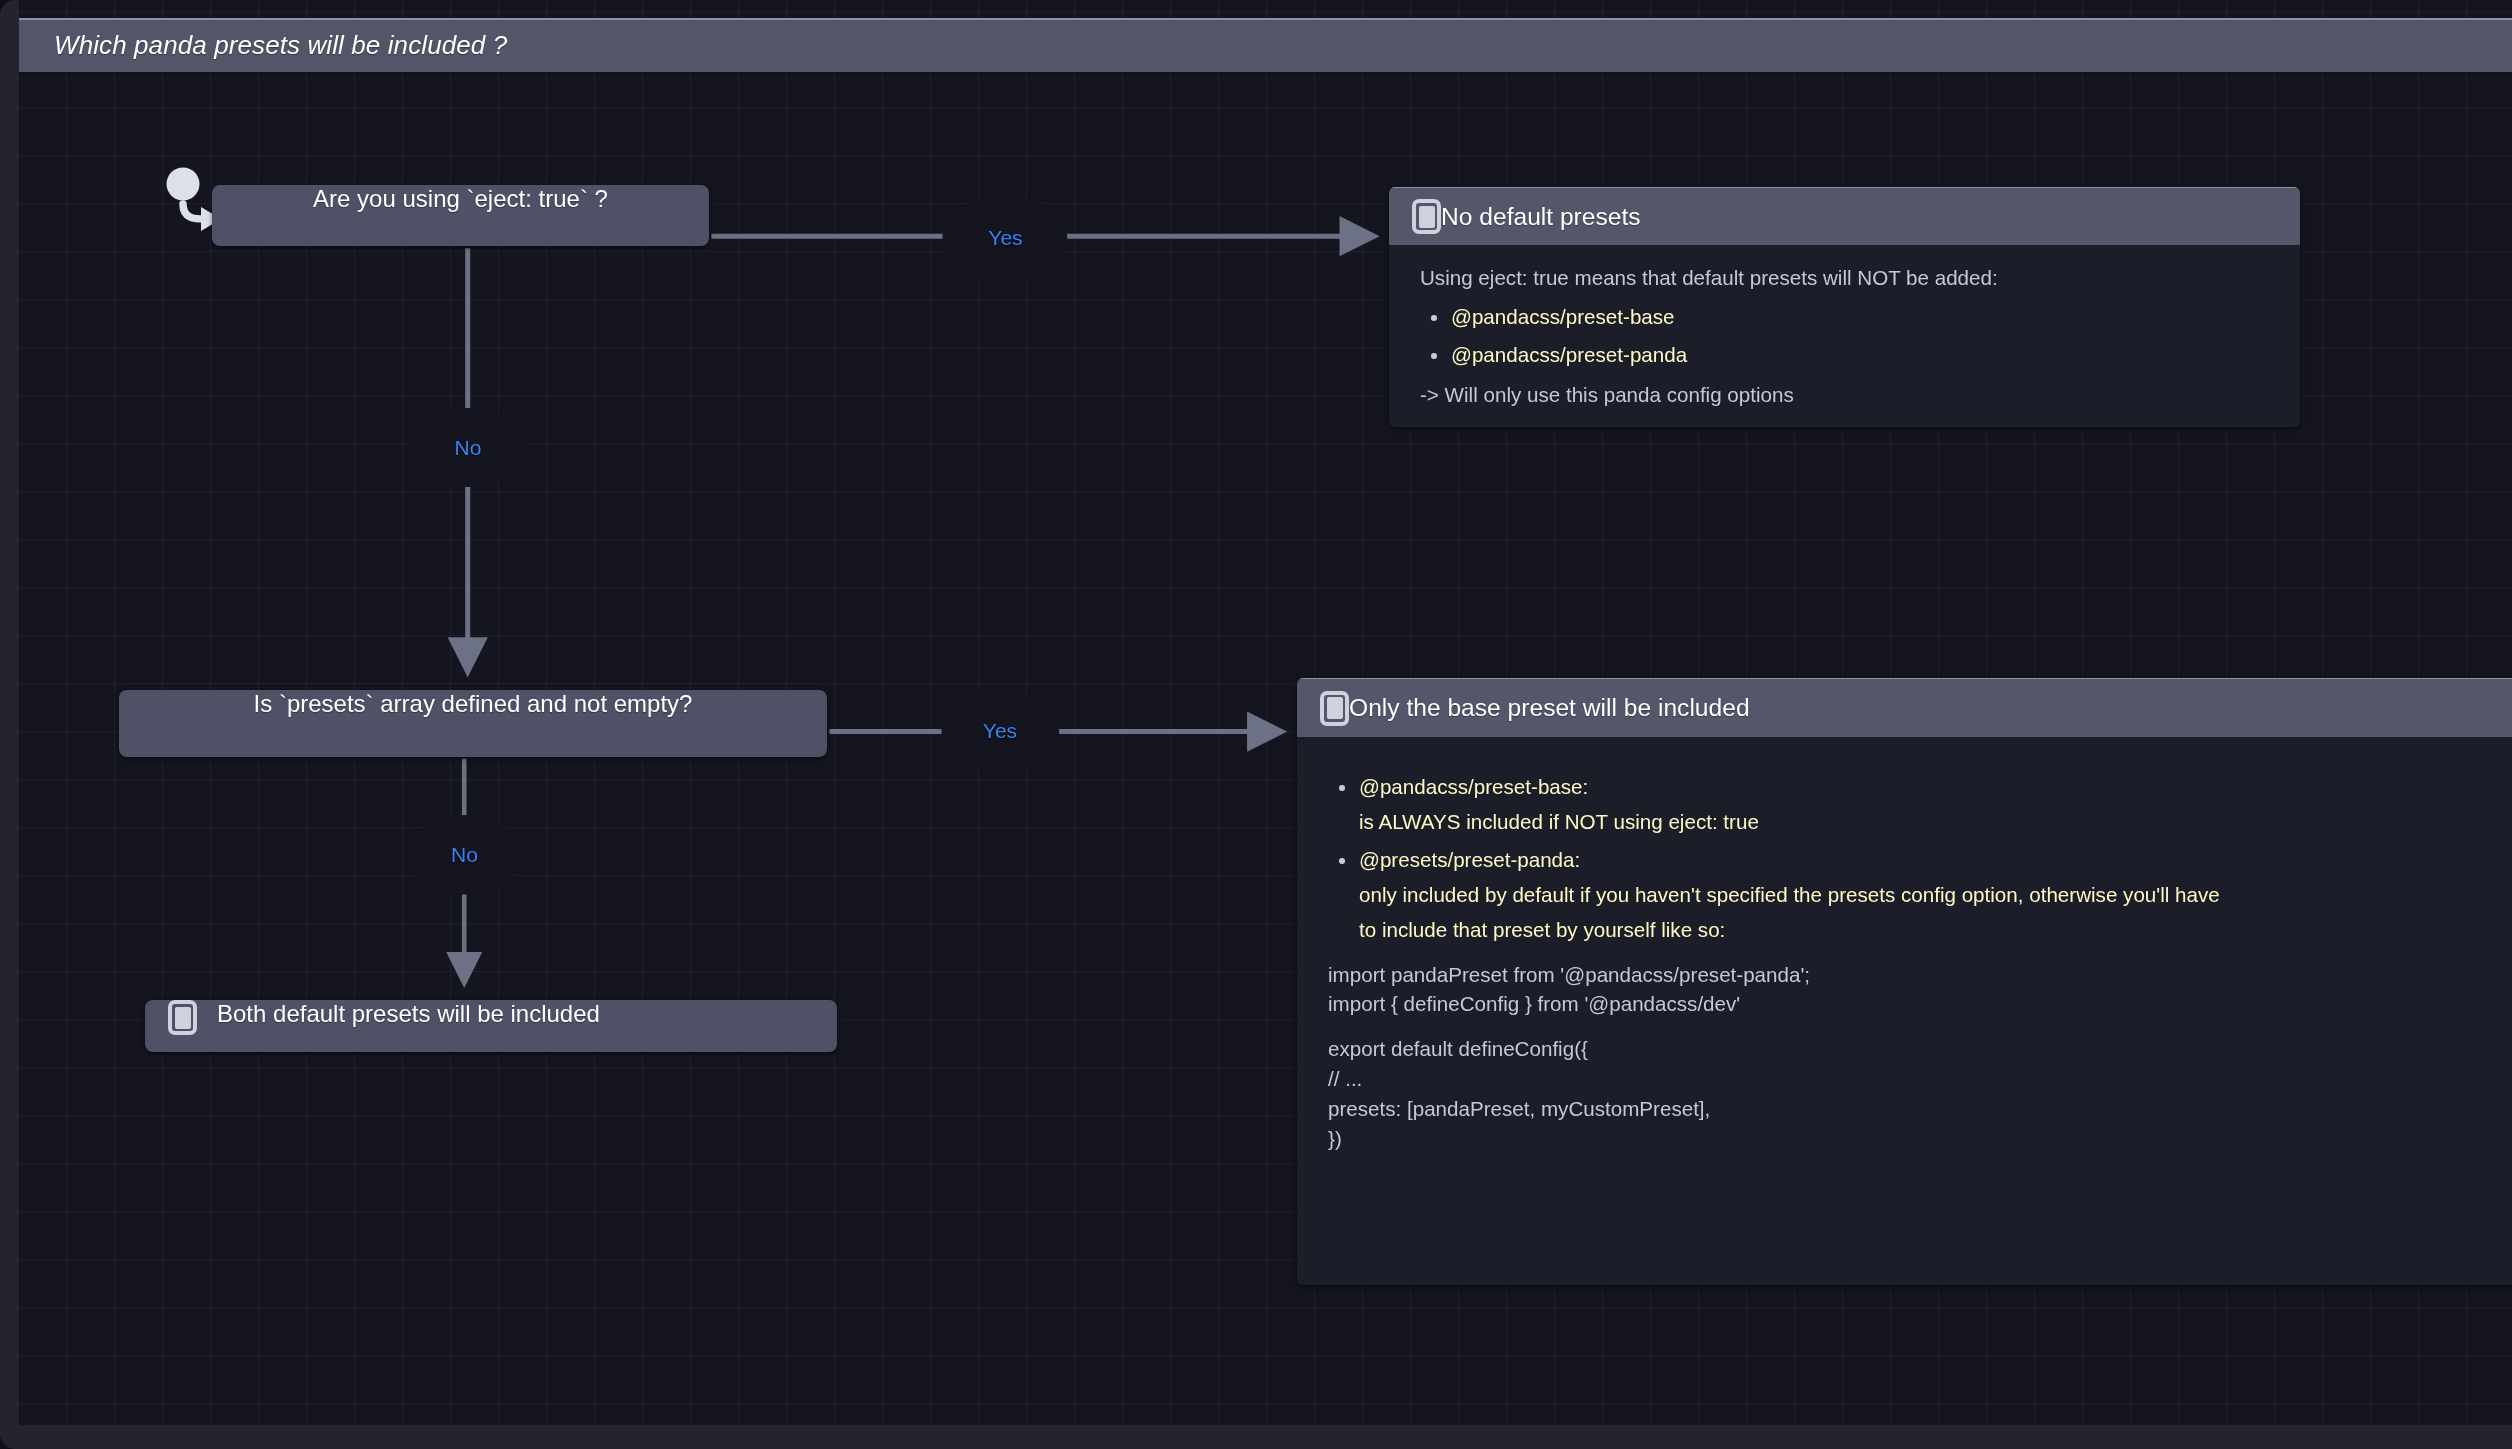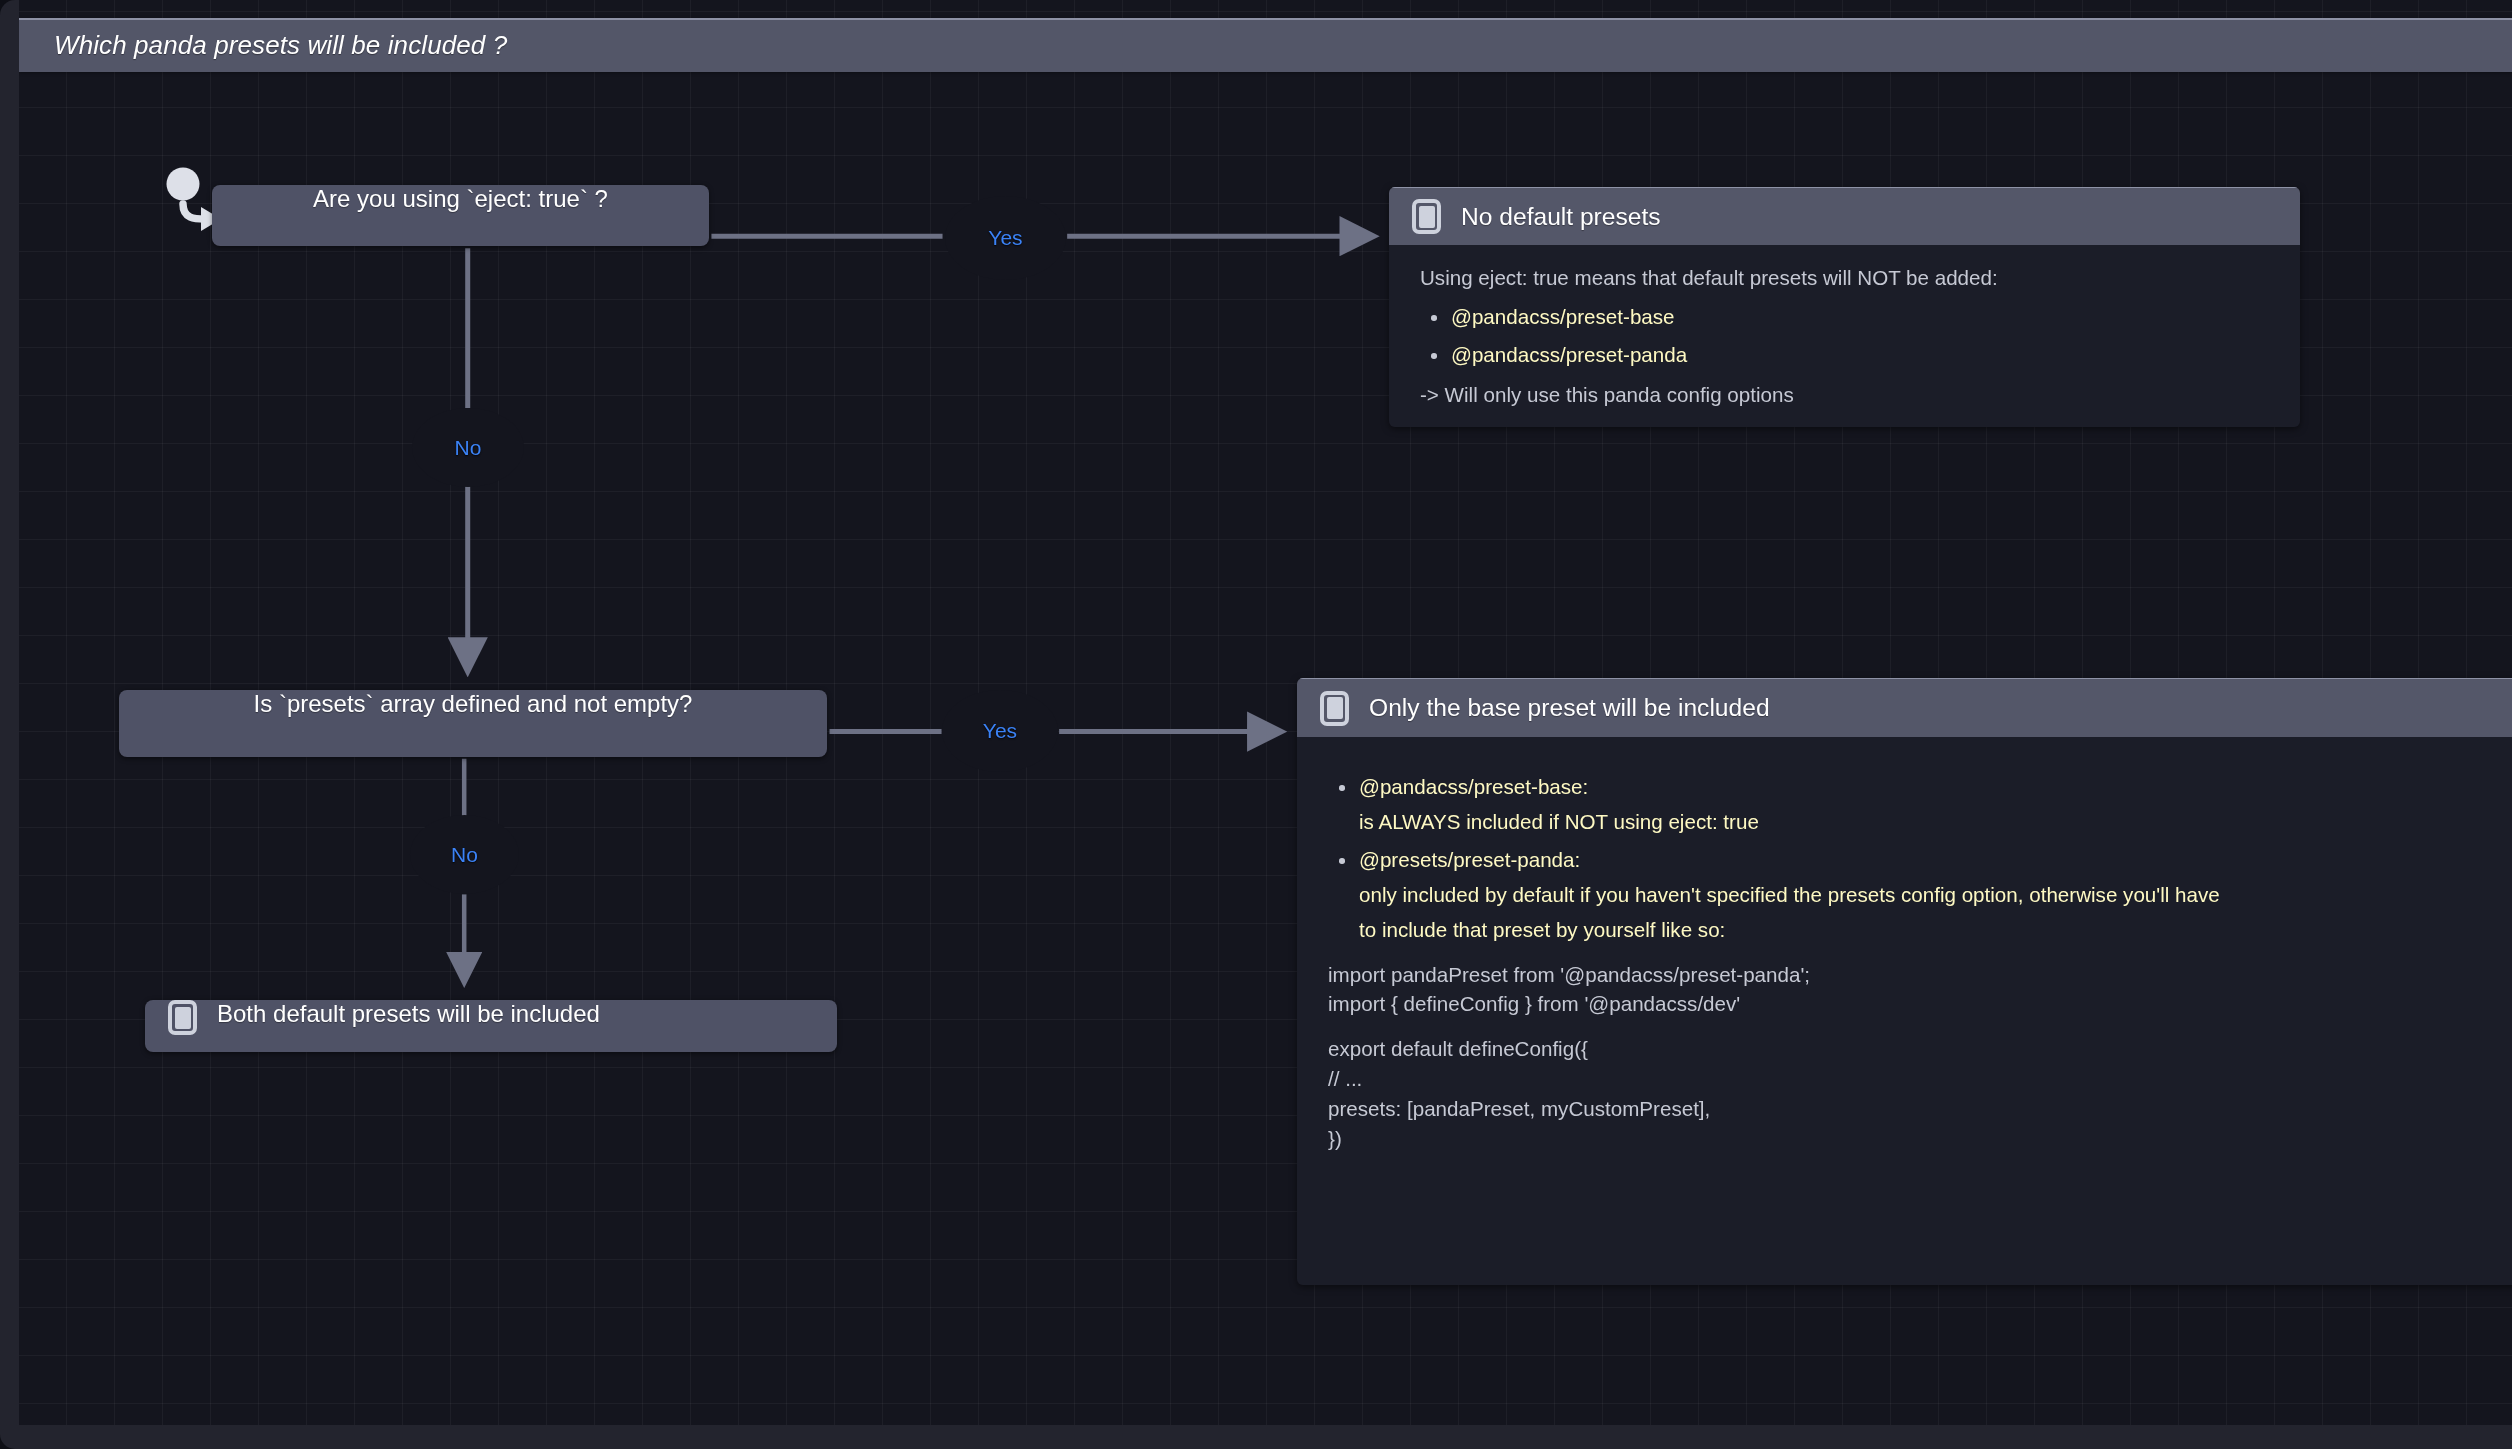--- a/index.html
+++ b/index.html
@@ -147,21 +147,20 @@
     position: absolute;
     border-radius: 6px;
     overflow: hidden;
     box-shadow: 0 2px 7px rgba(0,0,0,0.5);
   }
   .callout-head {
     background: #545769;
     border-top: 1.5px solid #8e92a6;
     display: flex;
     align-items: center;
-    gap: 20px;
     padding-left: 23px;
   }
   .callout-title {
     color: #ffffff;
     font-size: 24.6px;
     font-weight: 400;
     white-space: nowrap;
     text-shadow: 0 0.5px 1px rgba(0,0,0,0.35);
   }
   .callout-body {

